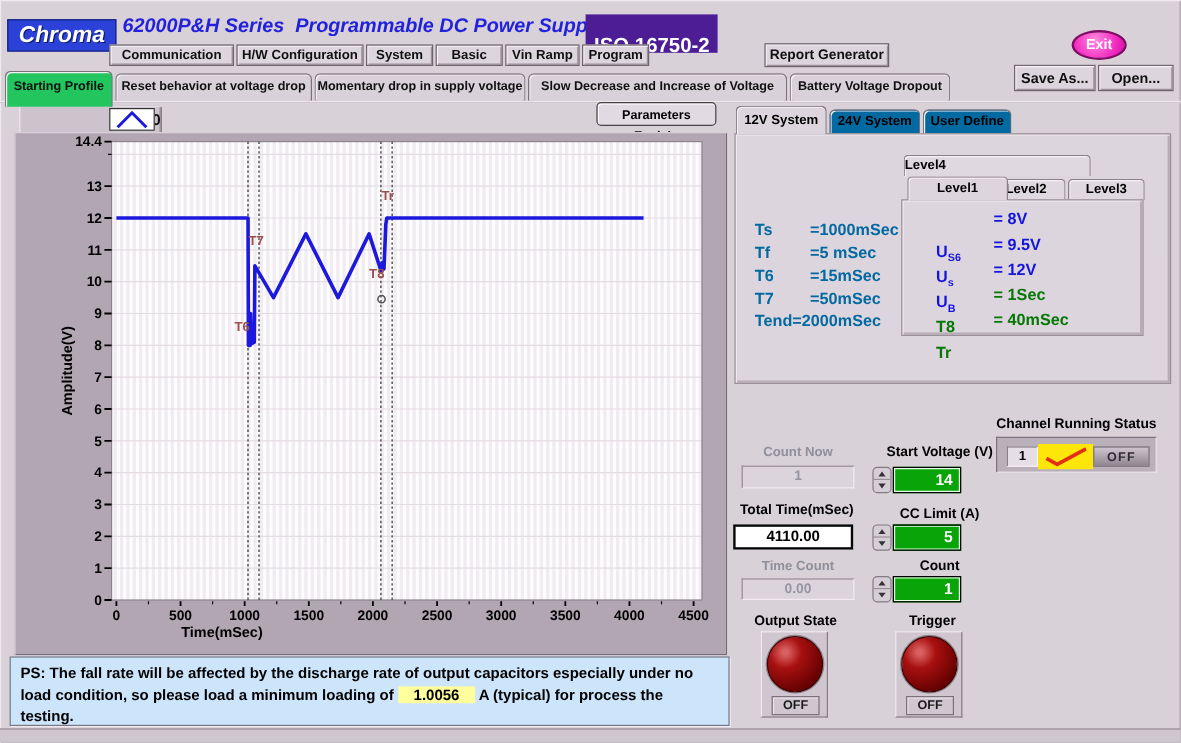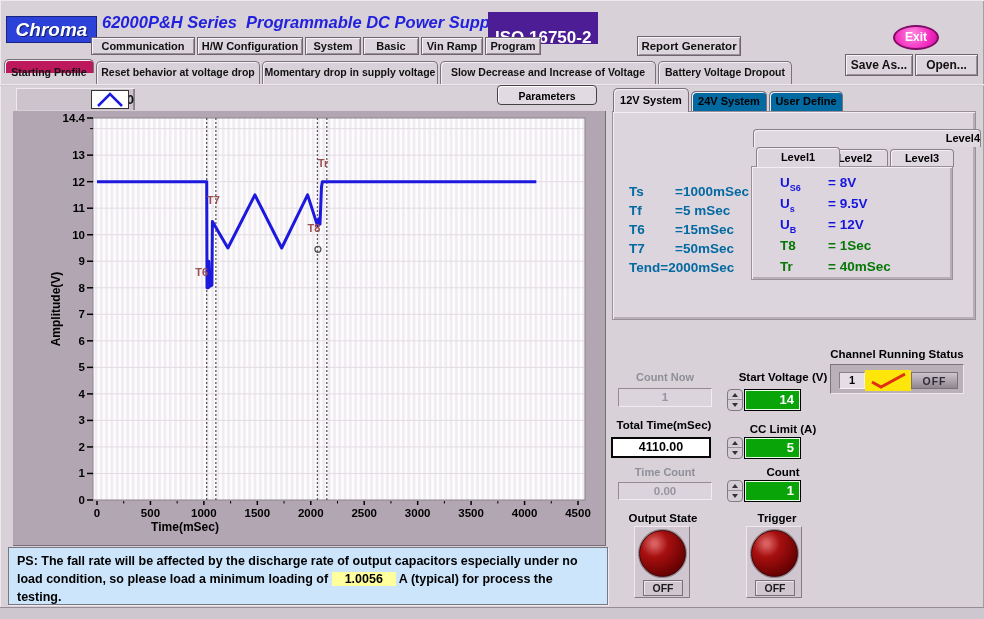--- a/index.html
+++ b/index.html
@@ -20,21 +20,21 @@
     font-weight:bold;font-size:11px;color:#111;text-align:center;cursor:pointer;padding:0;}
   .mrow{top:37px;height:18px;line-height:17px;}
   .exit{left:893px;top:25px;width:46px;height:25px;border-radius:50%;
     background:radial-gradient(circle at 42% 32%, #ff8ae0, #f226be 65%, #cf12a0);
     border:2px solid #7e0d66;color:#fff;font-weight:bold;font-size:12px;line-height:21px;text-align:center;cursor:pointer;}
 
   
   .tab{top:61px;height:23px;background:#d9d1d9;border:1px solid #7b717b;border-bottom:none;
     border-radius:5px 5px 0 0;box-shadow:inset 1px 1px 0 #f5f0f5;
     font-weight:bold;font-size:10.5px;line-height:21px;text-align:center;color:#111;cursor:pointer;}
-  .tab.active{top:59px;height:14px;background:#be185d;line-height:24px;z-index:3;}
+  .tab.active{top:59px;height:30px;background:#22c55e;line-height:24px;z-index:3;}
   .content-line{left:0;top:84px;width:984px;height:2px;background:#efe9ef;border-bottom:1px solid #cfc7cf;}
 
   
   .legend{left:16px;top:88px;width:118px;height:24px;background:#cdc3cd;
     box-shadow:inset 1px 1px 0 #f0e9f0, inset -1px -1px 0 #938993, 1px 1px 0 #8a808a;
     font-weight:bold;font-size:13px;color:#111;line-height:24px;padding-left:0;text-align:right;}
   .legend-chip{position:absolute;right:5px;top:2px;width:38px;height:19px;background:#fff;border:1px solid #333;}
   .pexplain{left:497px;top:85px;width:100px;height:20px;border-radius:4px;background:#e2dae2;
     border:1px solid #474147;box-shadow:inset 1px 1px 0 #fff;font-weight:bold;font-size:10.5px;line-height:18px;text-align:center;cursor:pointer;}
   .graph-frame{left:12px;top:110px;width:594px;height:436px;background:#b2a6b2;
@@ -48,21 +48,21 @@
   .rpanel{left:612px;top:111px;width:364px;height:209px;background:#ddd5dd;border:1px solid #9a909a;
     box-shadow:inset 1px 1px 0 #f4eef4, inset -2px -2px 0 #b7adb7;}
   .tparam{position:absolute;left:16px;display:flex;color:#0369a1;font-weight:bold;font-size:13.5px;}
   .tparam .n{width:46px;}
   .ltab{position:absolute;background:#e0d8e0;border:1px solid #8a808a;border-bottom:none;border-radius:4px 4px 0 0;
     box-shadow:inset 1px 1px 0 #f5f0f5;font-weight:bold;font-size:11px;text-align:center;cursor:pointer;}
   .ltab.active{background:#ddd5dd;z-index:3;}
   .lbody{position:absolute;left:138px;top:54px;width:202px;height:114px;background:#ddd5dd;
     border:1px solid #9a909a;box-shadow:inset 1px 1px 0 #f4eef4, inset -2px -2px 0 #b7adb7;}
   .lrow{position:absolute;left:28px;display:flex;font-weight:bold;font-size:13.5px;}
-  .lrow .n{width:48px;}
+  .lrow .n{width:48px;margin-top:27px;}
   .lrow.blue{color:#1414dd;} .lrow.green{color:#067806;}
   .lrow sub{font-size:9px;}
 
   
   .shead{left:617px;top:346px;width:130px;height:20px;background:#3a12d2;border:1px solid #20206a;
     color:#fff;font-weight:bold;font-size:11.5px;line-height:18px;text-align:center;}
   .glabel{color:#8f8f99;font-weight:bold;font-size:11px;text-align:center;}
   .blabel{color:#000;font-weight:bold;font-size:11.5px;text-align:center;}
   .gfield{background:#dcd4dc;border:1px solid;border-color:#958b95 #f2ecf2 #f2ecf2 #958b95;
     color:#9595a0;font-weight:bold;font-size:11.5px;text-align:center;}
@@ -339,21 +339,21 @@
       </div>
     <div class="tparam" style="top:129px">
         <span class="n">T7</span>
         <span>=50mSec</span>
       </div>
     <div class="tparam" style="top:148px">
         <span class="n" style="width:auto">Tend</span>
         <span>=2000mSec</span>
       </div>
 
-    <div class="ltab" style="left:140px;top:17px;width:228px;height:18px;line-height:16px;text-align:right;padding-left:29px">Level4</div>
+    <div class="ltab" style="left:140px;top:17px;width:156px;height:18px;line-height:16px;text-align:left;padding-left:0">Level4</div>
     <div class="ltab active" style="left:143px;top:35px;width:84px;height:20px;line-height:18px">Level1</div>
     <div class="ltab" style="left:209px;top:37px;width:66px;height:18px;line-height:16px">Level2</div>
     <div class="ltab" style="left:277px;top:37px;width:64px;height:18px;line-height:16px">Level3</div>
 
     <div class="lbody">
       <div class="lrow blue" style="top:8px">
           <span class="n"><span>U</span><sub>S6</sub></span>
           <span>= 8V</span>
         </div>
       <div class="lrow blue" style="top:29px">

